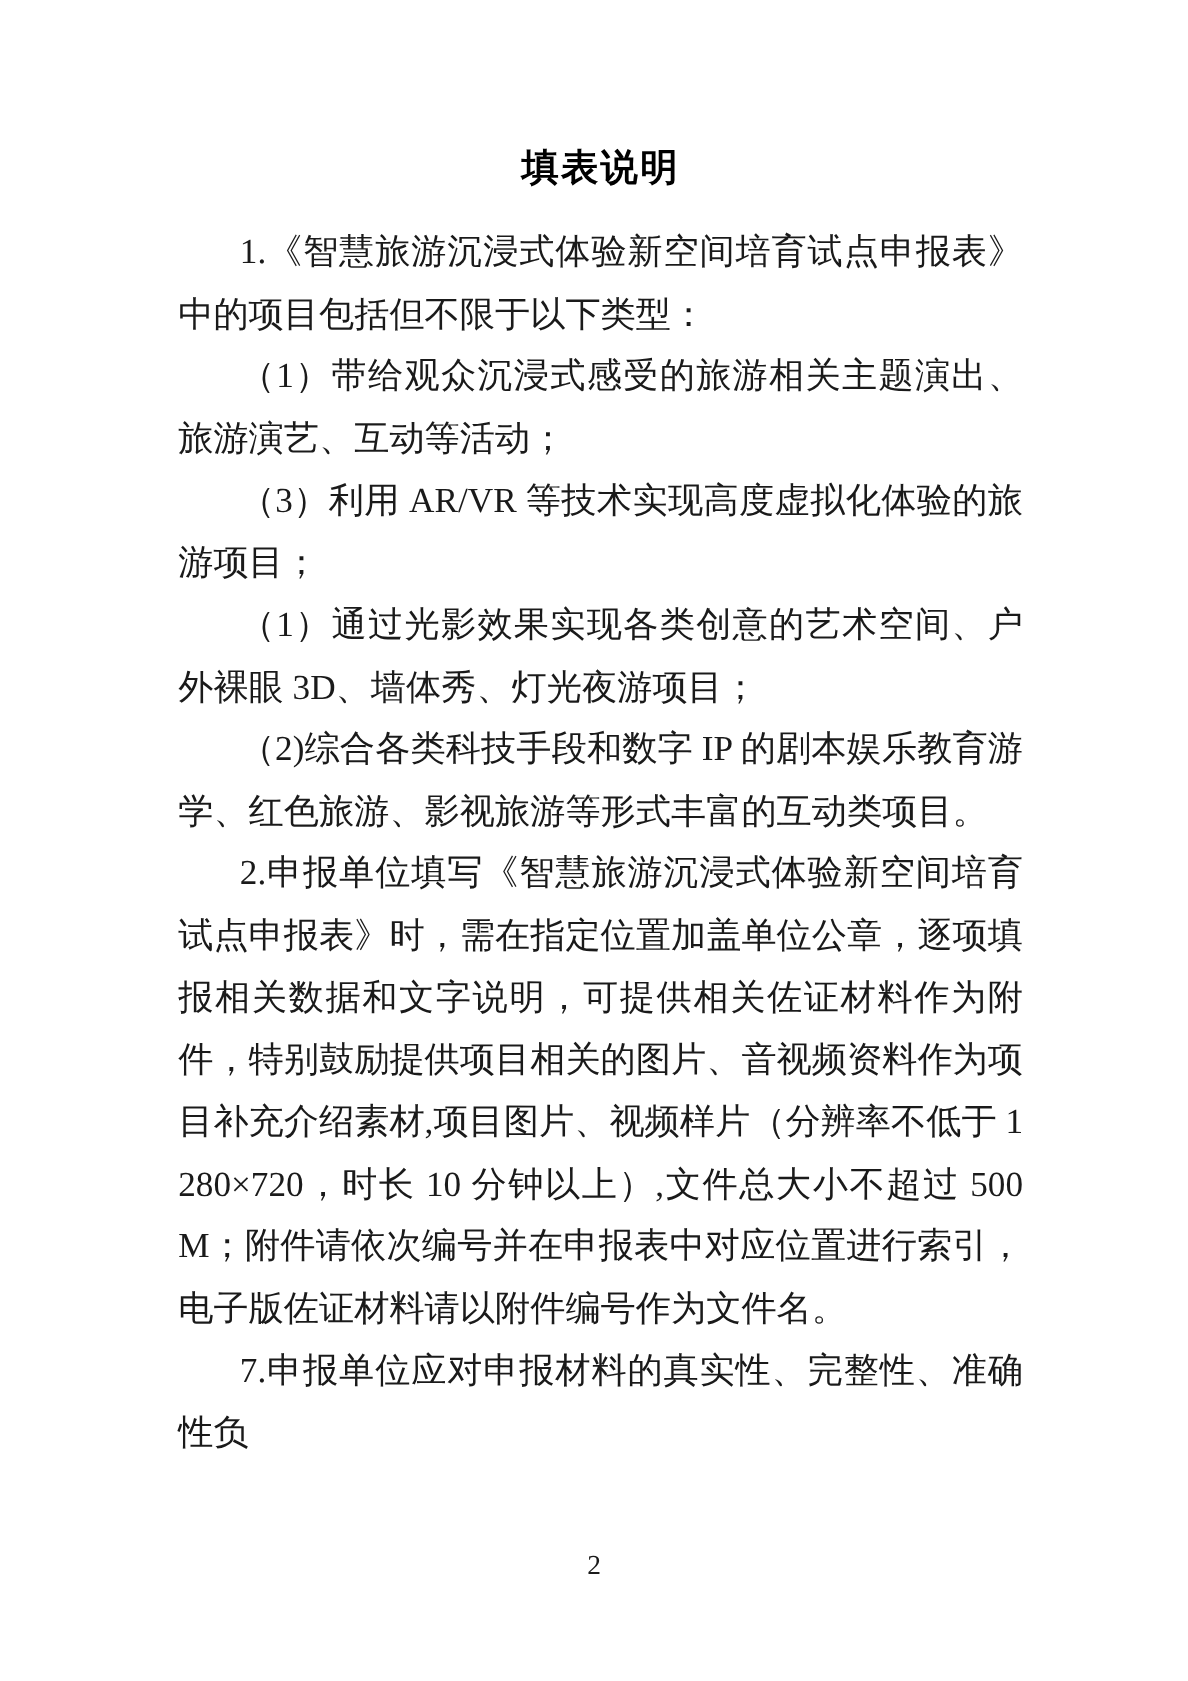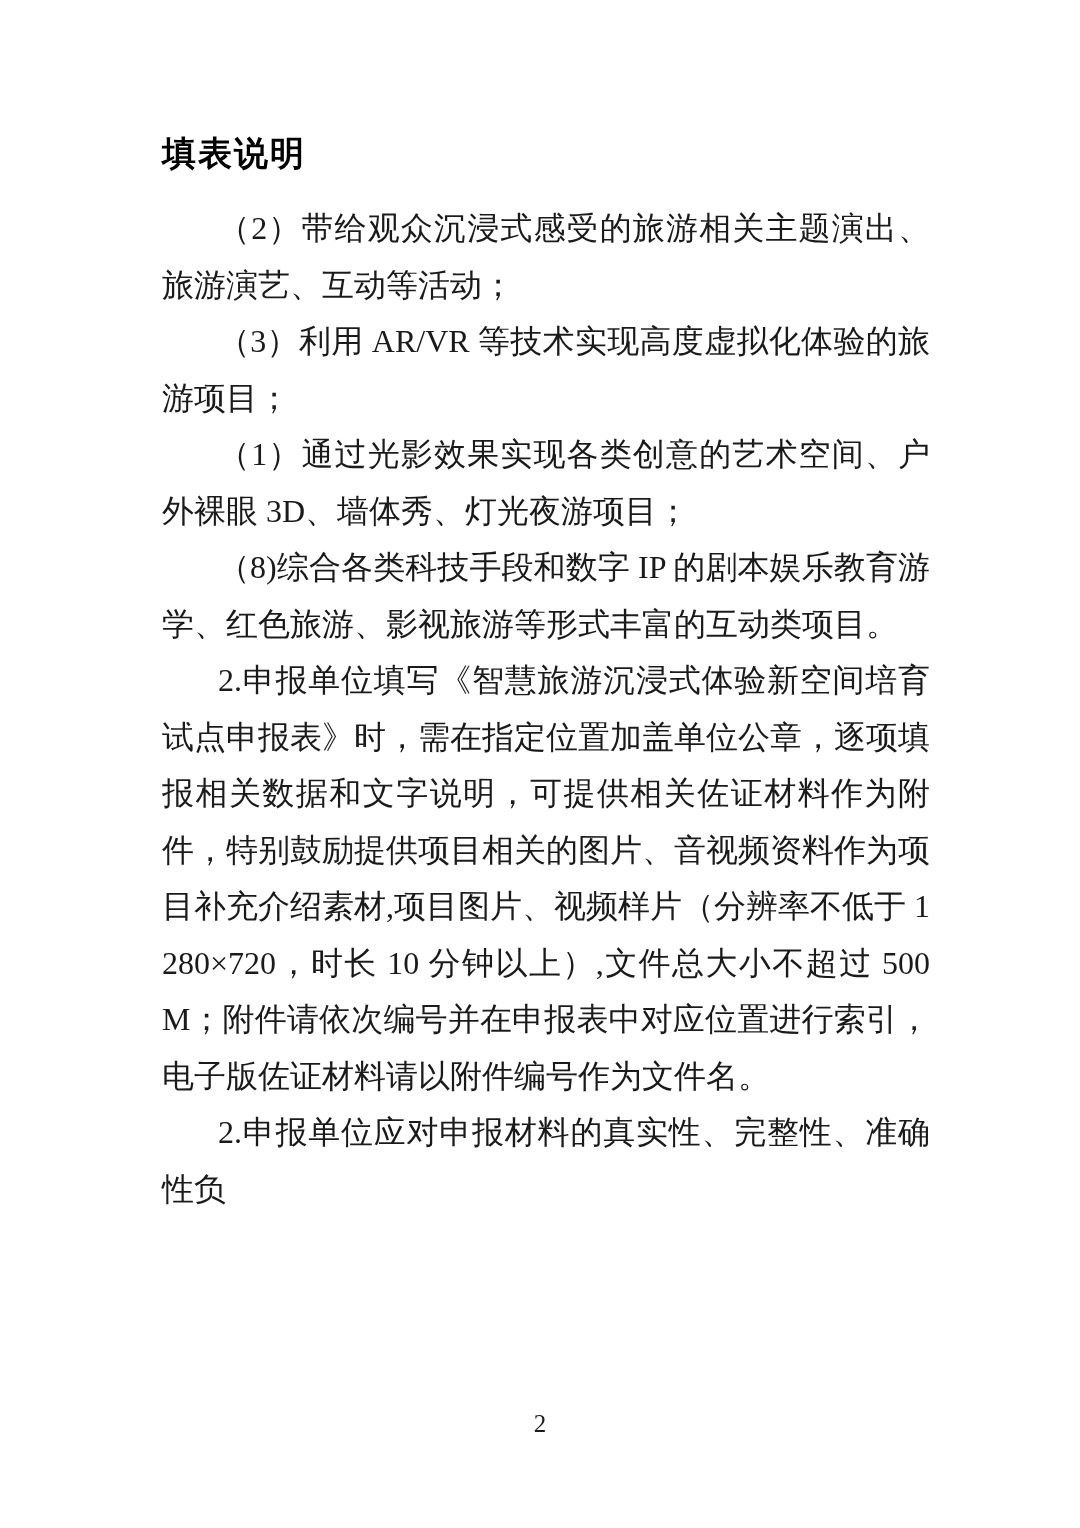--- a/index.html
+++ b/index.html
@@ -17,20 +17,21 @@
     color: #1a1a1a;
   }
   .content {
     position: absolute;
     left: 162px;
     top: 130px;
     width: 768px;
   }
   .doc-title {
     margin: 0 0 24px 0;
+    text-align: center;
     font-family: "Liberation Sans", "DejaVu Sans", sans-serif;
     font-weight: bold;
     font-size: 34px;
     line-height: 46px;
     letter-spacing: 2px;
     color: #000000;
   }
   .body-text p {
     margin: 0;
     font-size: 32px;
@@ -52,22 +53,23 @@
     color: #1a1a1a;
   }
 </style>
 </head>
 <body>
 
 <div class="page">
   <div class="content">
     <h1 class="doc-title">填表说明</h1>
     <div class="body-text">
-      <p>（2）带给观众沉浸式感受的旅游相关主题演出、旅游演艺、互动等活动；</p>
+      <p>1.《智慧旅游沉浸式体验新空间培育试点申报表》中的项目包括但不限于以下类型：</p>
+      <p>（1）带给观众沉浸式感受的旅游相关主题演出、旅游演艺、互动等活动；</p>
       <p>（3）利用 AR/VR 等技术实现高度虚拟化体验的旅游项目；</p>
       <p>（1）通过光影效果实现各类创意的艺术空间、户外裸眼 3D、墙体秀、灯光夜游项目；</p>
-      <p>（8)综合各类科技手段和数字 IP 的剧本娱乐教育游学、红色旅游、影视旅游等形式丰富的互动类项目。</p>
+      <p>（2)综合各类科技手段和数字 IP 的剧本娱乐教育游学、红色旅游、影视旅游等形式丰富的互动类项目。</p>
       <p>2.申报单位填写《智慧旅游沉浸式体验新空间培育试点申报表》时，需在指定位置加盖单位公章，逐项填报相关数据和文字说明，可提供相关佐证材料作为附件，特别鼓励提供项目相关的图片、音视频资料作为项目补充介绍素材,项目图片、视频样片（分辨率不低于 1280×720，时长 10 分钟以上）,文件总大小不超过 500M；附件请依次编号并在申报表中对应位置进行索引，电子版佐证材料请以附件编号作为文件名。</p>
-      <p>2.申报单位应对申报材料的真实性、完整性、准确性负</p>
+      <p>7.申报单位应对申报材料的真实性、完整性、准确性负</p>
     </div>
   </div>
   <div class="page-footer">2</div>
 </div>
 
 </body></html>

